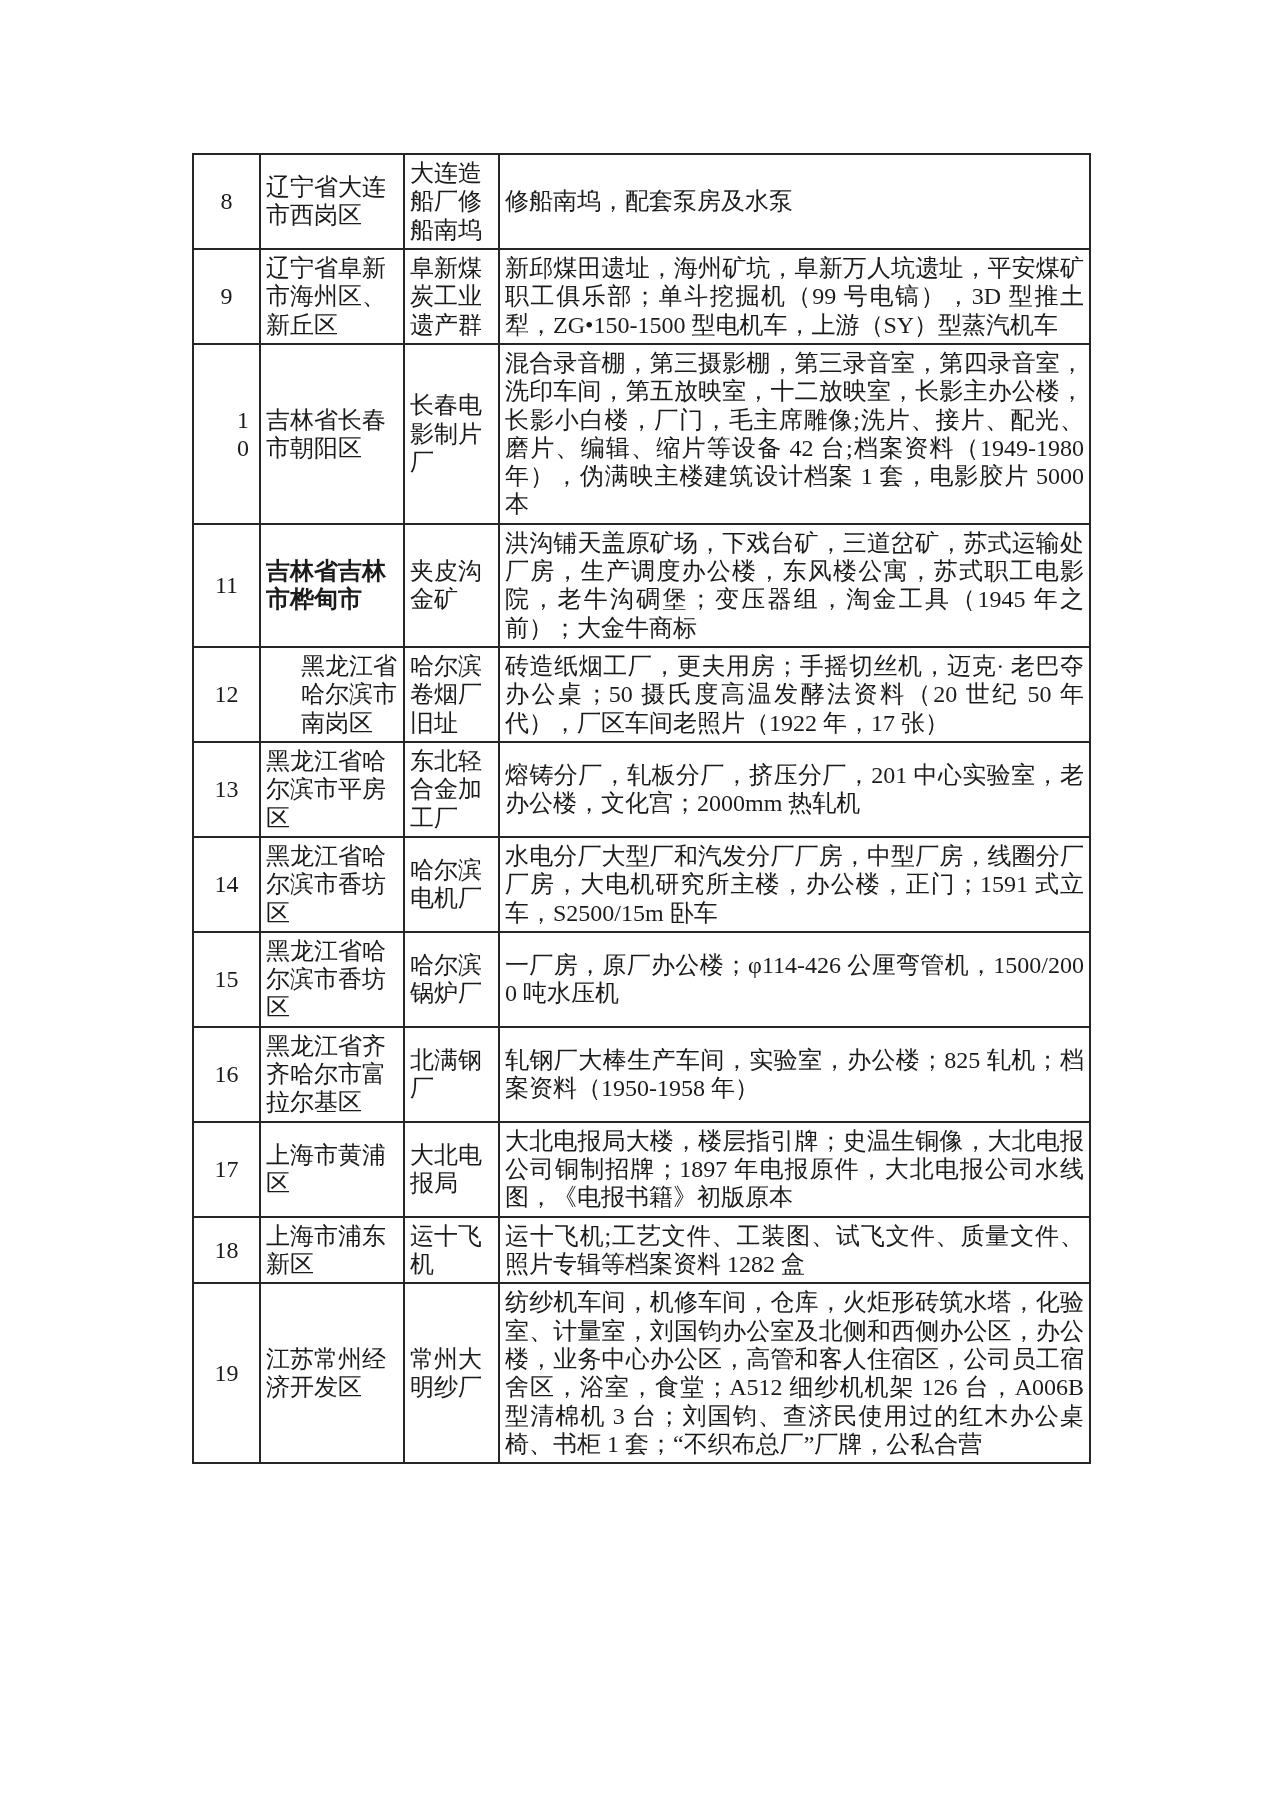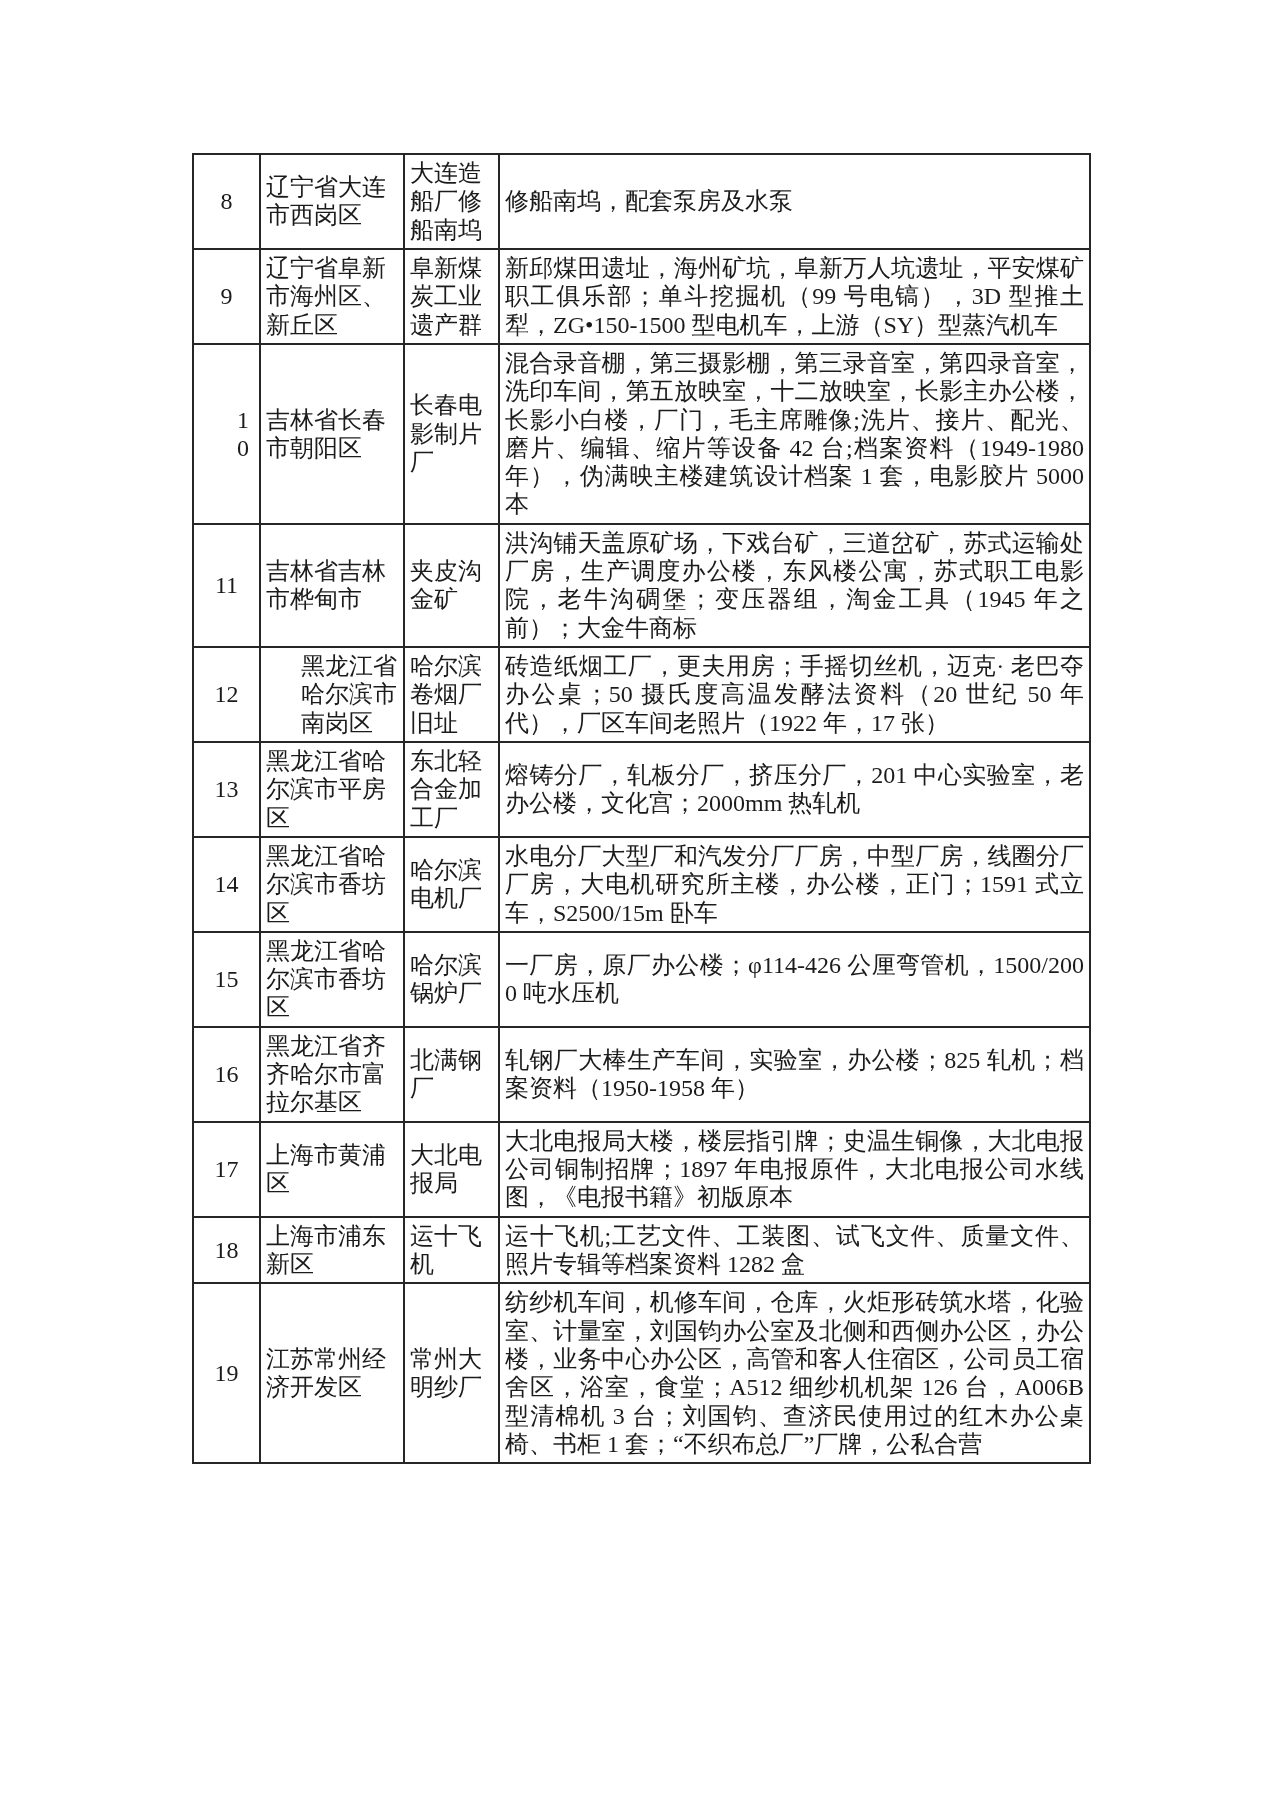--- a/index.html
+++ b/index.html
@@ -81,21 +81,21 @@
           <td class="cell-desc" style="border-color: rgb(38, 38, 38);">新邱煤田遗址，海州矿坑，阜新万人坑遗址，平安煤矿职工俱乐部；单斗挖掘机（99 号电镐），3D 型推土犁，ZG•150-1500 型电机车，上游（SY）型蒸汽机车</td>
         </tr>
         <tr>
           <td class="cell-num" style="border-color: rgb(38, 38, 38); padding-left: 38px;">10</td>
           <td class="cell-loc" style="border-color: rgb(38, 38, 38);">吉林省长春市朝阳区</td>
           <td class="cell-name" style="border-color: rgb(38, 38, 38);">长春电影制片厂</td>
           <td class="cell-desc" style="border-color: rgb(38, 38, 38);">混合录音棚，第三摄影棚，第三录音室，第四录音室，洗印车间，第五放映室，十二放映室，长影主办公楼，长影小白楼，厂门，毛主席雕像;洗片、接片、配光、磨片、编辑、缩片等设备 42 台;档案资料（1949-1980 年），伪满映主楼建筑设计档案 1 套，电影胶片 5000 本</td>
         </tr>
         <tr>
           <td class="cell-num" style="border-color: rgb(38, 38, 38);">11</td>
-          <td class="cell-loc" style="border-color: rgb(38, 38, 38);">吉林省吉林市桦甸市</td>
+          <td class="cell-loc" style="border-color: rgb(38, 38, 38); font-weight: bold;">吉林省吉林市桦甸市</td>
           <td class="cell-name" style="border-color: rgb(38, 38, 38);">夹皮沟金矿</td>
           <td class="cell-desc" style="border-color: rgb(38, 38, 38);">洪沟铺天盖原矿场，下戏台矿，三道岔矿，苏式运输处厂房，生产调度办公楼，东风楼公寓，苏式职工电影院，老牛沟碉堡；变压器组，淘金工具（1945 年之前）；大金牛商标</td>
         </tr>
         <tr>
           <td class="cell-num" style="border-color: rgb(38, 38, 38);">12</td>
           <td class="cell-loc" style="border-color: rgb(38, 38, 38); padding-left: 40px;">黑龙江省哈尔滨市南岗区</td>
           <td class="cell-name" style="border-color: rgb(38, 38, 38);">哈尔滨卷烟厂旧址</td>
           <td class="cell-desc" style="border-color: rgb(38, 38, 38);">砖造纸烟工厂，更夫用房；手摇切丝机，迈克· 老巴夺办公桌；50 摄氏度高温发酵法资料（20 世纪 50 年代），厂区车间老照片（1922 年，17 张）</td>
         </tr>
         <tr>

